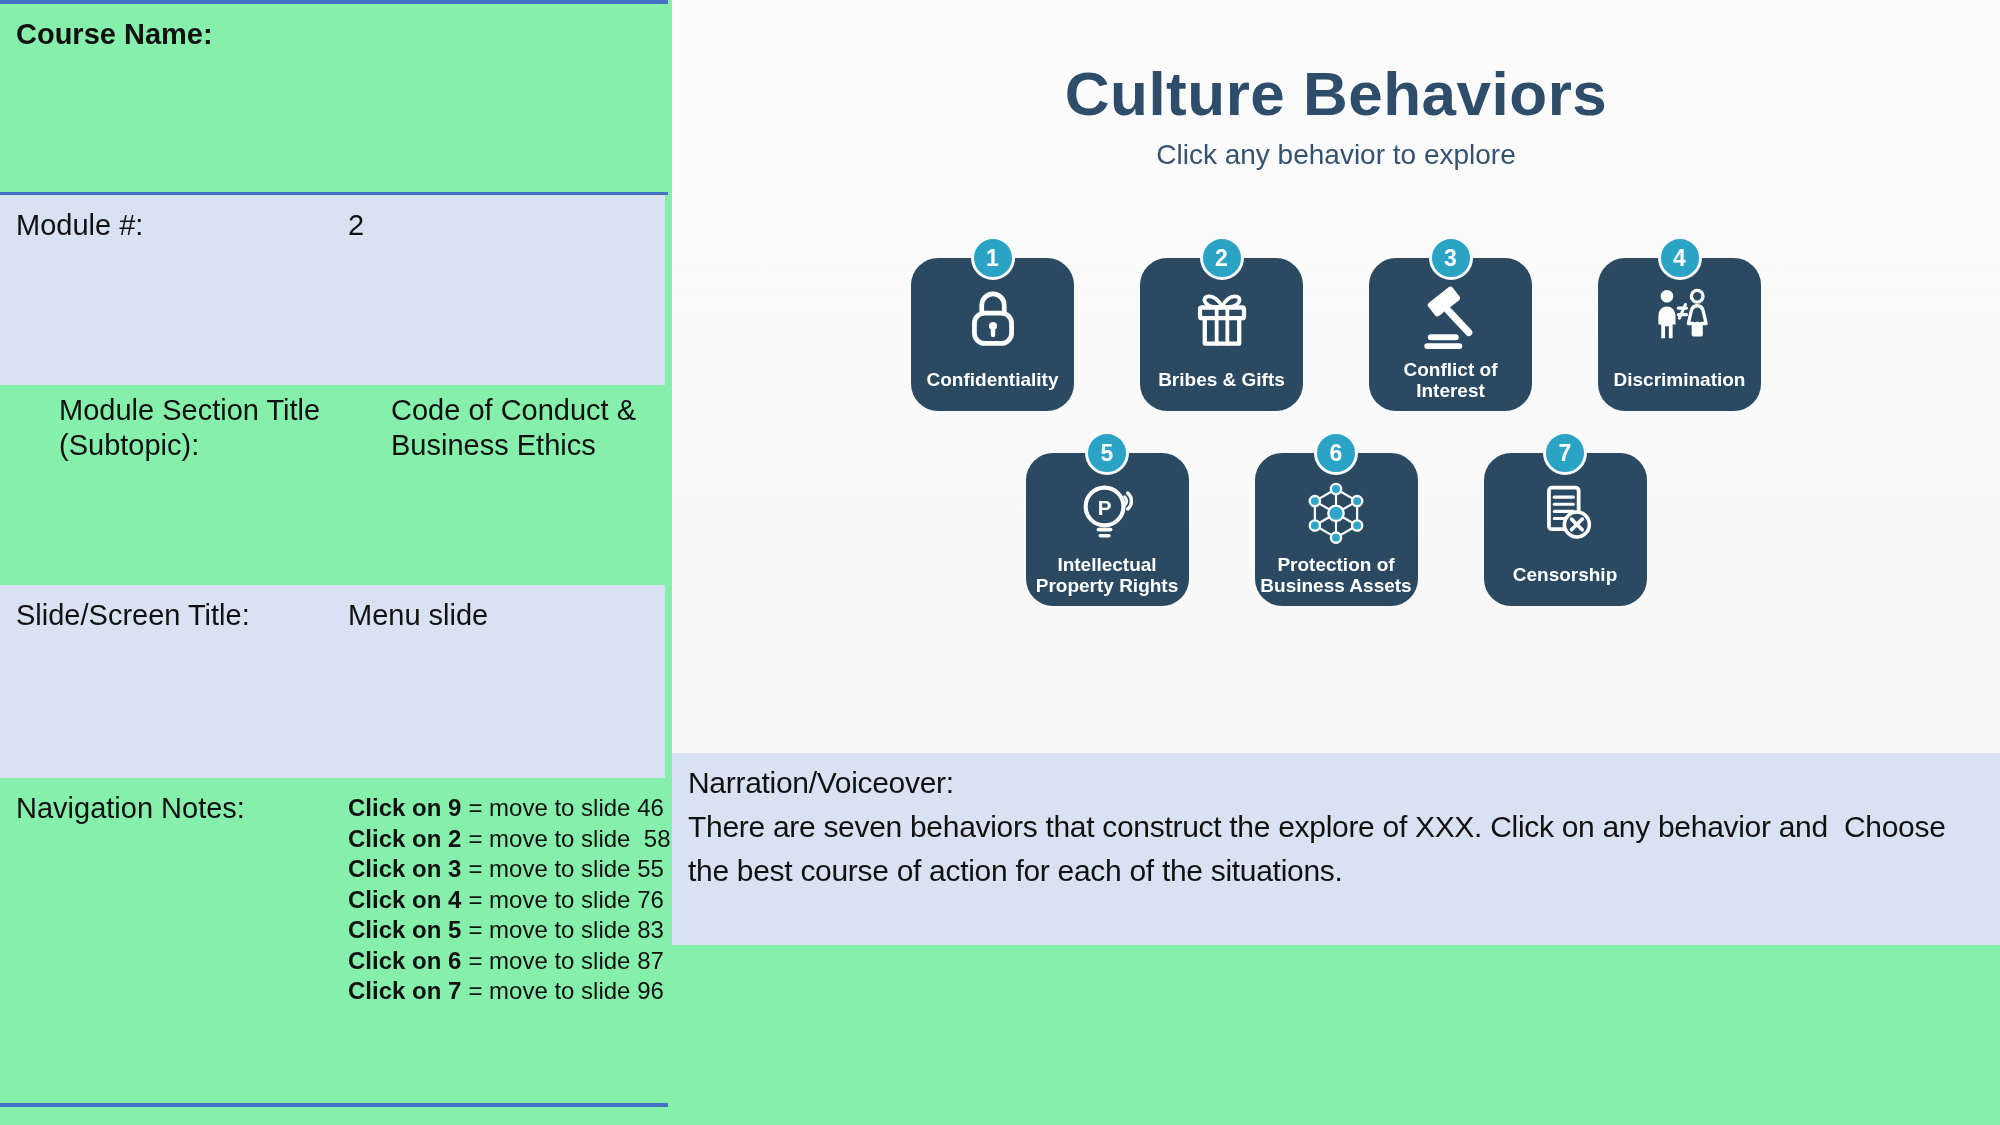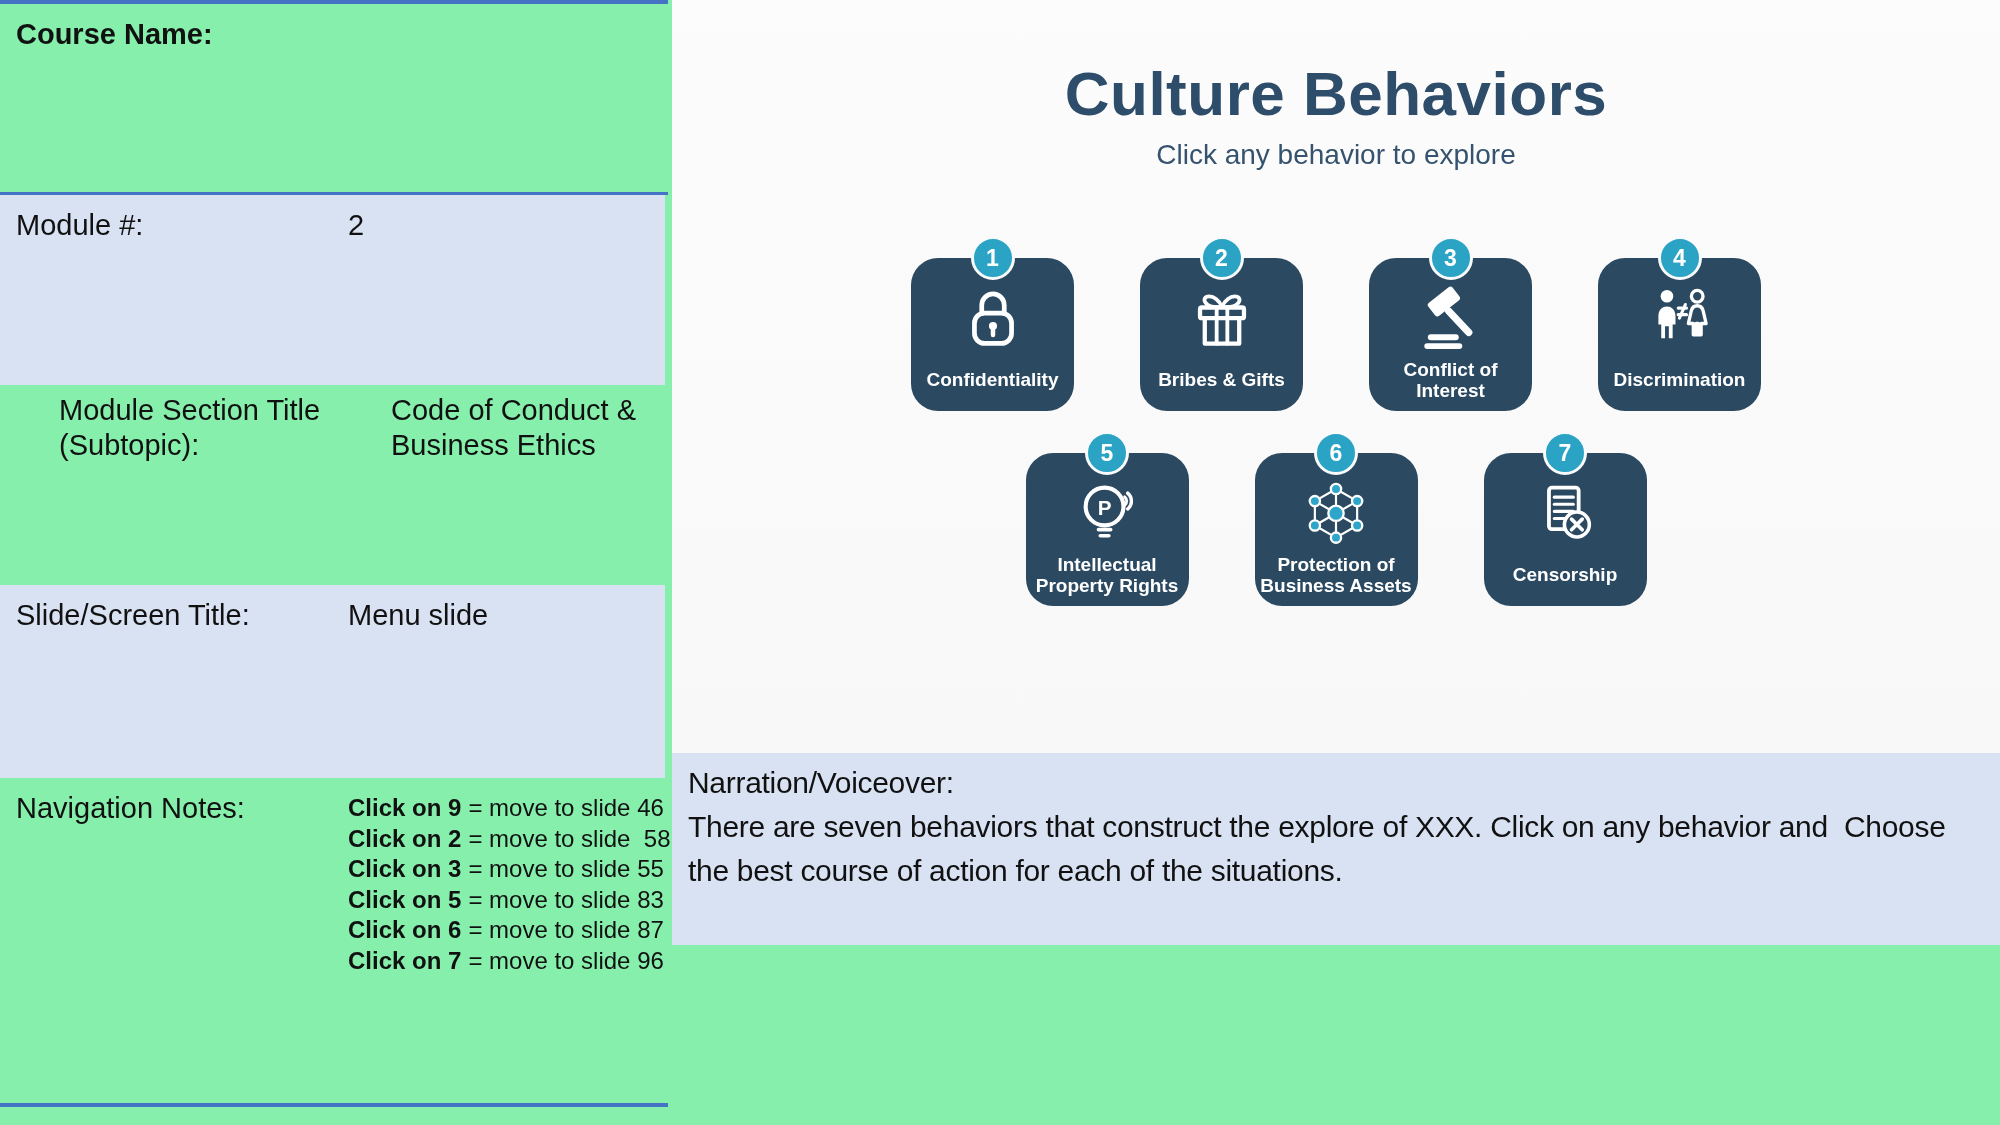--- a/index.html
+++ b/index.html
@@ -101,20 +101,21 @@
     </div>
 
     <div class="t-row row-5">
       <div class="t-lbl-cell">
           <span class="t-lbl">Navigation Notes:</span>
         </div>
       <div class="nav-list">
         <div class="nav-line"><span class="nav-bold">Click on 9</span><span class="nav-rest">= move to slide 46</span></div>
         <div class="nav-line"><span class="nav-bold">Click on 2</span><span class="nav-rest">= move to slide  58</span></div>
         <div class="nav-line"><span class="nav-bold">Click on 3</span><span class="nav-rest">= move to slide 55</span></div>
+        <div class="nav-line"><span class="nav-bold">Click on 4</span><span class="nav-rest">= move to slide 76</span></div>
         <div class="nav-line"><span class="nav-bold">Click on 5</span><span class="nav-rest">= move to slide 83</span></div>
         <div class="nav-line"><span class="nav-bold">Click on 6</span><span class="nav-rest">= move to slide 87</span></div>
         <div class="nav-line"><span class="nav-bold">Click on 7</span><span class="nav-rest">= move to slide 96</span></div>
       </div>
     </div>
 
     <div class="t-line t-bottom"></div>
   </div>
 
   <div class="slide-area">

